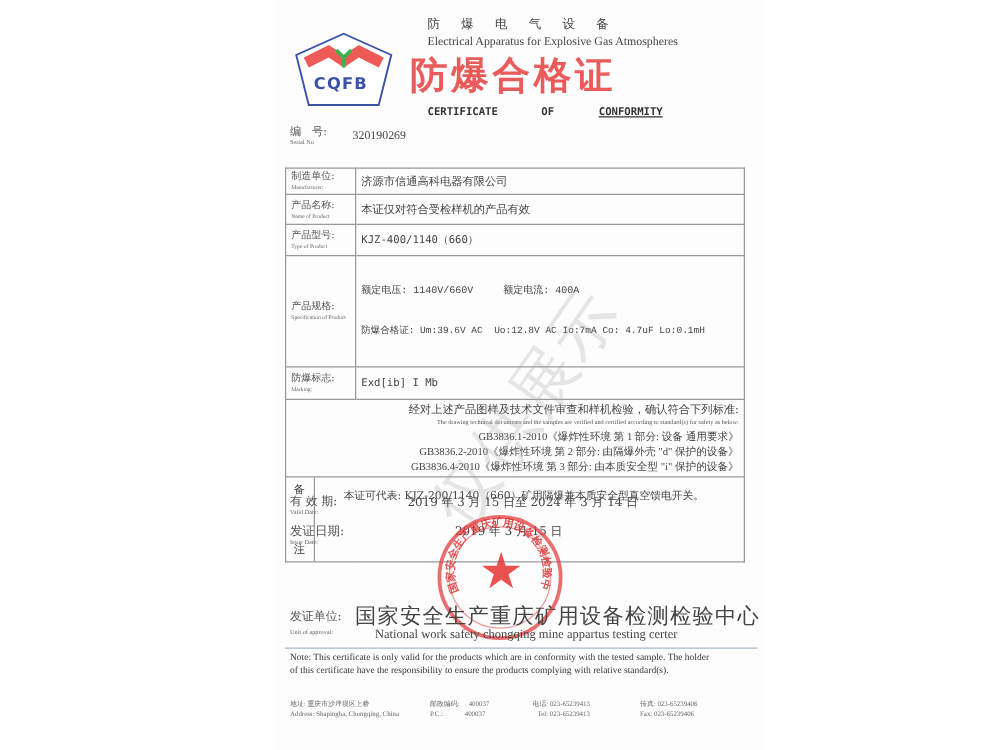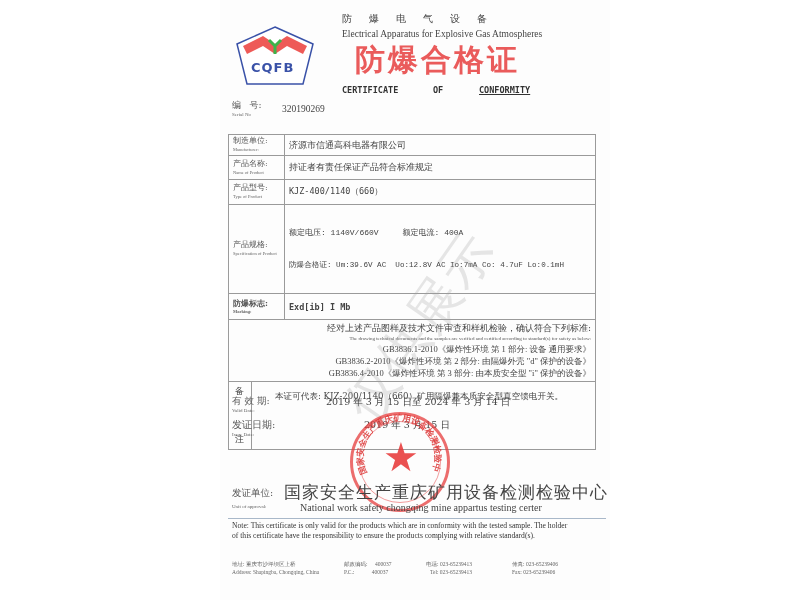--- a/index.html
+++ b/index.html
@@ -41,21 +41,21 @@
   <svg width="84" height="64" viewBox="0 0 84 64">
     <polygon points="42,3 80,20 70,60 14,60 4,20" fill="#fff" stroke="#3a52a8" stroke-width="1.5"></polygon>
     <polygon points="10,22 30,12 42,20 54,12 74,22 70,30 54,22 42,30 30,22 14,30" fill="#ee5a57"></polygon>
     <path d="M36,16 L42,22 L48,16 M42,22 L42,30" stroke="#3db34a" stroke-width="3" fill="none"></path>
   </svg>
   <span class="abs" style="left:18px;top:36px;font-family:'DejaVu Sans',sans-serif;font-size:13px;font-weight:bold;color:#3a52a8;letter-spacing:1px;">CQFB</span>
 </div>
 
 <div class="abs hdr-cn" style="left:342px;top:12px;">防爆电气设备</div>
 <div class="abs hdr-en" style="left:342px;top:29px;">Electrical Apparatus for Explosive Gas Atmospheres</div>
-<div class="abs title-red" style="left:355px;top:40px;">防爆合格证</div>
+<div class="abs title-red" style="left:328px;top:40px;">防爆合格证</div>
 <div class="abs cert-en" style="left:342px;top:85px;">CERTIFICATE</div>
 <div class="abs cert-en" style="left:433px;top:85px;">OF</div>
 <div class="abs cert-en" style="left:479px;top:85px;text-decoration:underline;">CONFORMITY</div>
 
 <div class="abs" style="left:232px;top:99px;">
   <span style="font-size:9px;white-space:pre;color:#555;display:block;">编   号:</span>
   <span class="small-en" style="display:block;">Serial  No</span>
 </div>
 <div class="abs" style="left:282px;top:104px;font-family:'Liberation Serif',serif;font-size:9.5px;color:#444;">320190269</div>
 
@@ -66,40 +66,40 @@
       <span class="lbl-cn">制造单位:</span>
       <span class="lbl-en">Manufacturer:</span>
     </td>
     <td class="val">济源市信通高科电器有限公司</td>
   </tr>
   <tr style="height:24px;">
     <td>
       <span class="lbl-cn">产品名称:</span>
       <span class="lbl-en">Name of Product</span>
     </td>
-    <td class="val">持证者有责任保证产品符合标准规定</td>
+    <td class="val">本证仅对符合受检样机的产品有效</td>
   </tr>
   <tr style="height:25px;padding-left:24px;">
     <td>
       <span class="lbl-cn">产品型号:</span>
       <span class="lbl-en">Type of Product</span>
     </td>
     <td class="val mono">KJZ-400/1140（660）</td>
   </tr>
   <tr style="height:27px;">
     <td>
       <span class="lbl-cn">产品规格:</span>
       <span class="lbl-en">Specification of Product</span>
     </td>
     <td class="val" style="font-size:8px;line-height:11px;white-space:pre;font-family:Liberation Mono, monospace;">
       <span style="display:block;">额定电压: 1140V/660V     额定电流: 400A</span>
       <span style="display:block;font-size:7.6px;">防爆合格证: Um:39.6V AC  Uo:12.8V AC Io:7mA Co: 4.7uF Lo:0.1mH</span>
     </td>
   </tr>
-  <tr style="height:26px;font-weight:bold;">
+  <tr style="height:26px;">
     <td>
       <span class="lbl-cn">防爆标志:</span>
       <span class="lbl-en">Marking:</span>
     </td>
     <td class="val mono">Exd[ib] I Mb</td>
   </tr>
   <tr style="height:62px;">
     <td colspan="2" style="padding:2px 4px;text-align:right;">
       <div style="font-size:9px;padding-left:22px;color:#444;line-height:12px;">经对上述产品图样及技术文件审查和样机检验，确认符合下列标准:</div>
       <div style="font-family:'Liberation Serif',serif;font-size:5px;color:#555;line-height:9px;padding-left:6px;white-space:nowrap;">The drawing technical documents and the samples are verified and certified according to standard(s) for safety as below:</div>

